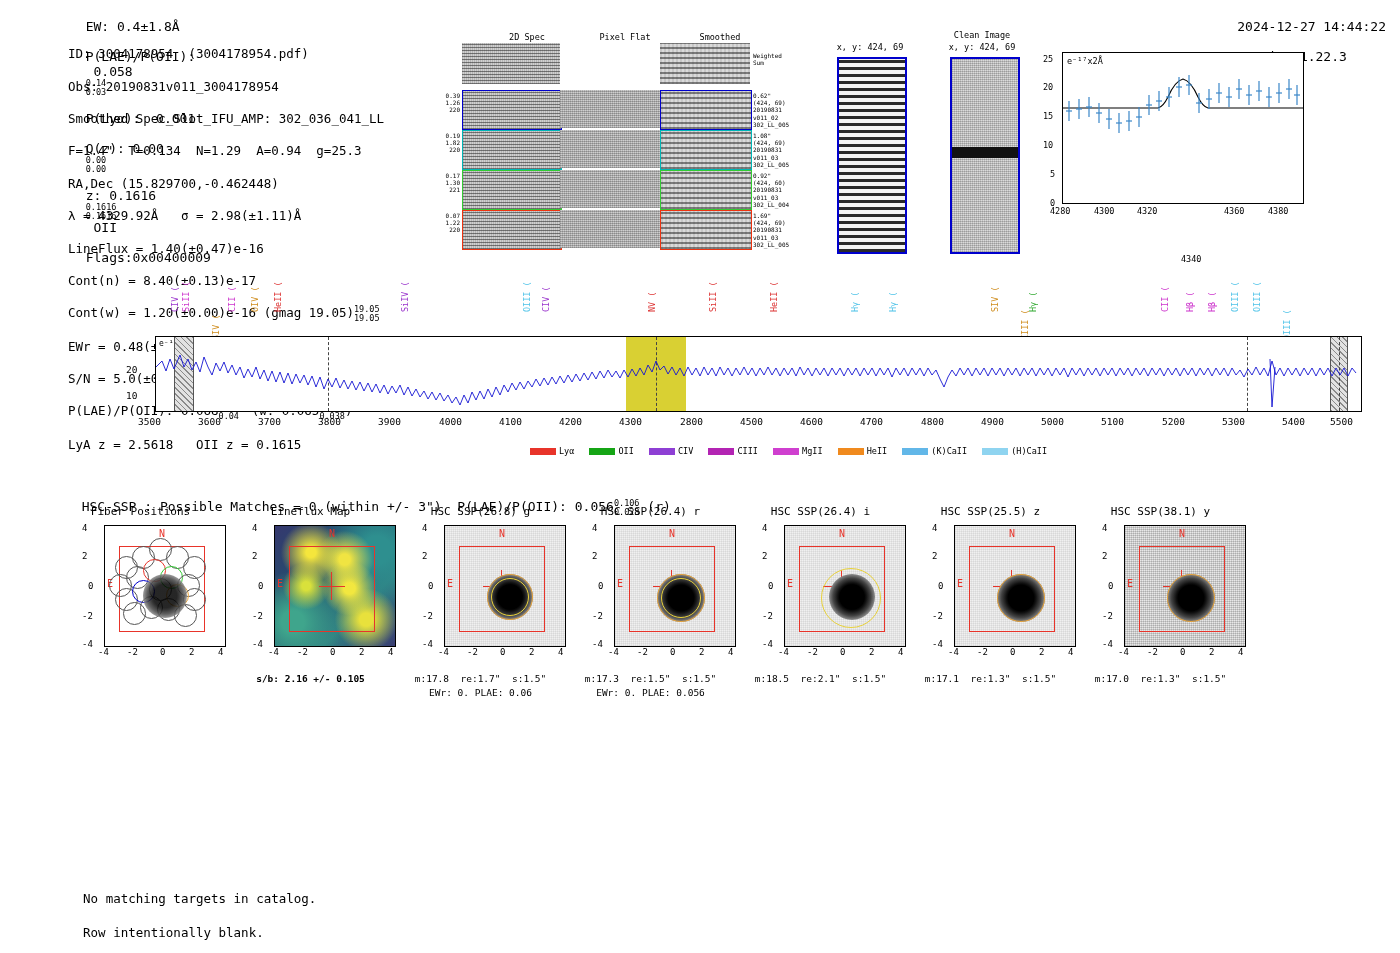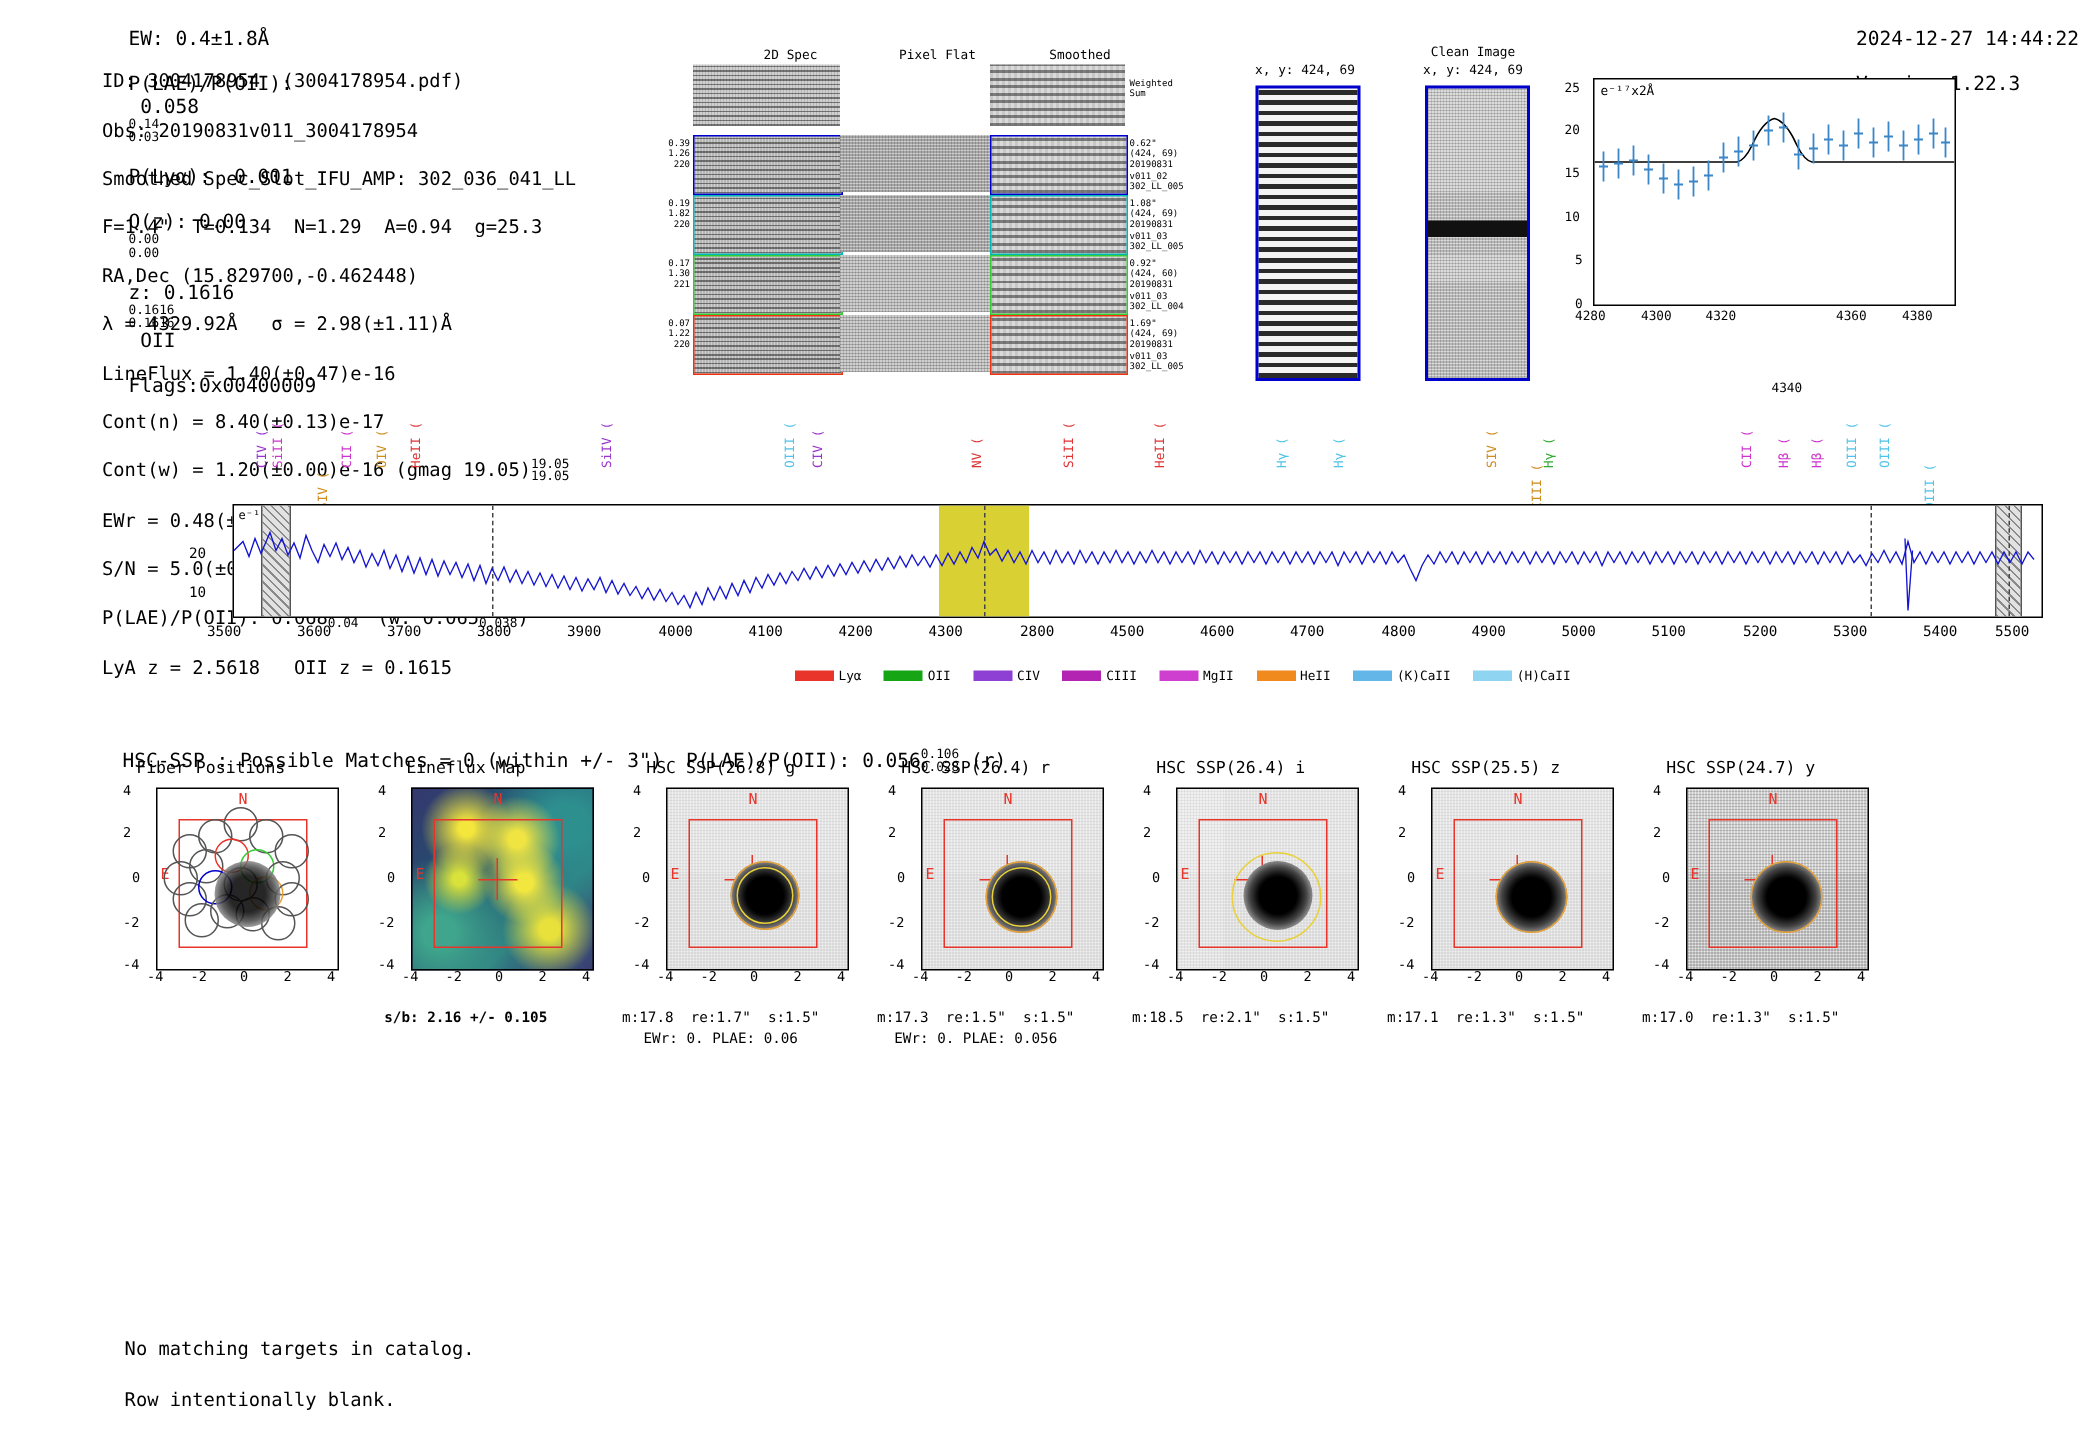--- a/index.html
+++ b/index.html
@@ -572,21 +572,21 @@
   <div class="ylab" style="top:134px;">-4</div>
   <div class="xlab" style="left:50px;">-4</div>
   <div class="xlab" style="left:79px;">-2</div>
   <div class="xlab" style="left:112px;">0</div>
   <div class="xlab" style="left:141px;">2</div>
   <div class="xlab" style="left:170px;">4</div>
   <div class="sub" style="top:168px;">m:17.1  re:1.3"  s:1.5"</div>
 </div>
 
 <div class="cell" style="left:1068px;">
-  <div class="ctitle">HSC SSP(24.7) y</div>
+  <div class="ctitle">HSC SSP(38.1) y</div>
   <div class="imgbox noisefield grainy">
     <div class="redbox" style="left:14px;top:20px;width:84px;height:84px;"></div>
     <div class="redN" style="left:54px;top:2px;">N</div>
     <div class="redE" style="left:2px;top:52px;">E</div>
     <div style="position:absolute;left:56px;top:44px;width:1px;height:20px;background:#e8342a;"></div>
     <div style="position:absolute;left:38px;top:60px;width:22px;height:1px;background:#e8342a;"></div>
     <div class="galaxy" style="left:42px;top:48px;width:48px;height:48px;"></div>
     <div class="apcirc" style="left:42px;top:48px;width:46px;height:46px;border:1.3px solid #e8a43a;"></div>
   </div>
   <div class="ylab" style="top:18px;">4</div>

